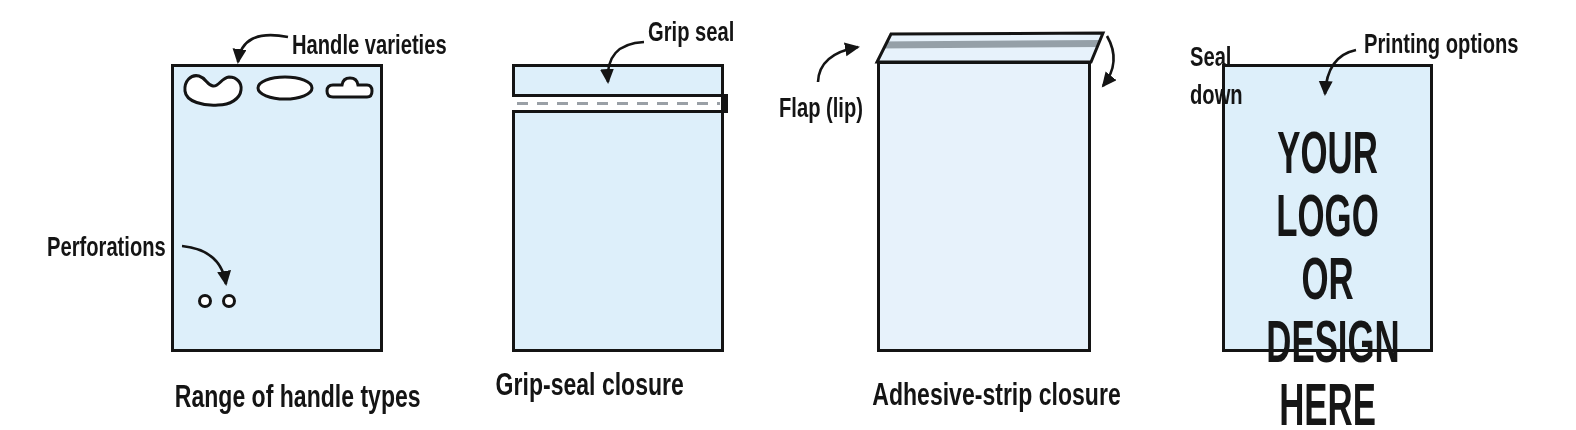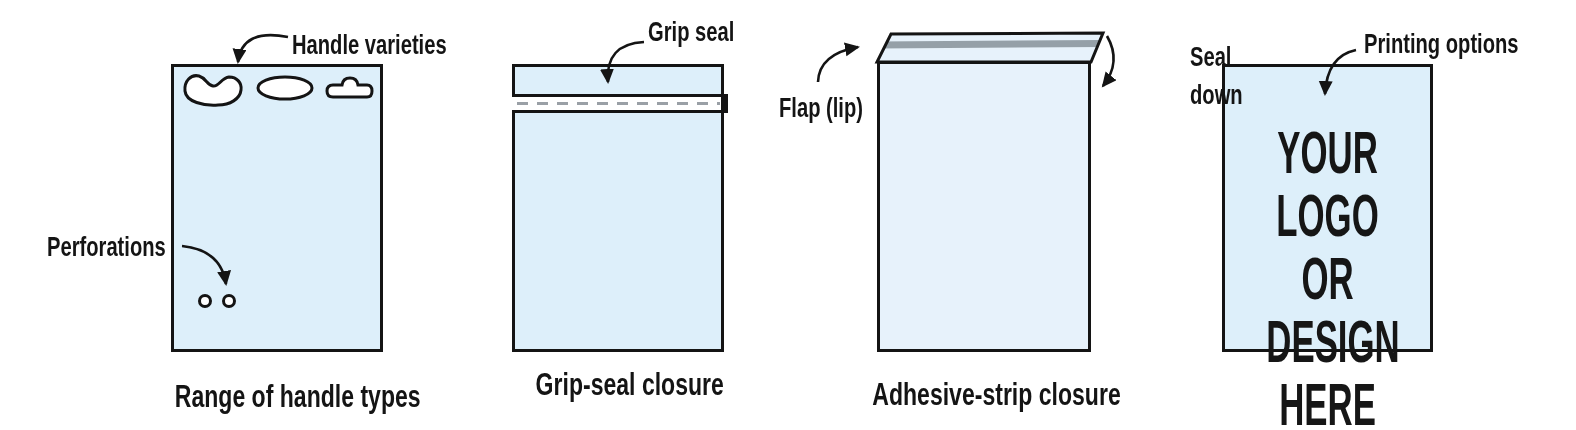--- a/index.html
+++ b/index.html
@@ -59,21 +59,21 @@
   <div class="lbl lbl-wrap" style="left:1190px; top:38px;">
     <span class="cond-wrap">Seal down</span>
   </div>
   <div class="lbl" style="left:1364px; top:28px;">
     <span class="cond">Printing options</span>
   </div>
 
   <div class="cap" style="left:127px; top:366px; width:300px;margin-top:12px;">
     <span class="cond">Range of handle types</span>
   </div>
-  <div class="cap" style="left:480px; top:366px; width:300px;">
+  <div class="cap" style="left:440px; top:366px; width:300px;">
     <span class="cond">Grip-seal closure</span>
   </div>
   <div class="cap" style="left:824px; top:376px; width:320px;">
     <span class="cond">Adhesive-strip closure</span>
   </div>
 
   <svg class="overlay" width="1576" height="430" viewBox="0 0 1576 430">
     <defs>
       <marker id="ah" markerUnits="userSpaceOnUse" markerWidth="18" markerHeight="16" refX="13" refY="7" orient="auto">
         <path d="M0,0 L15,7 L0,14 Z" fill="#141414"></path>

